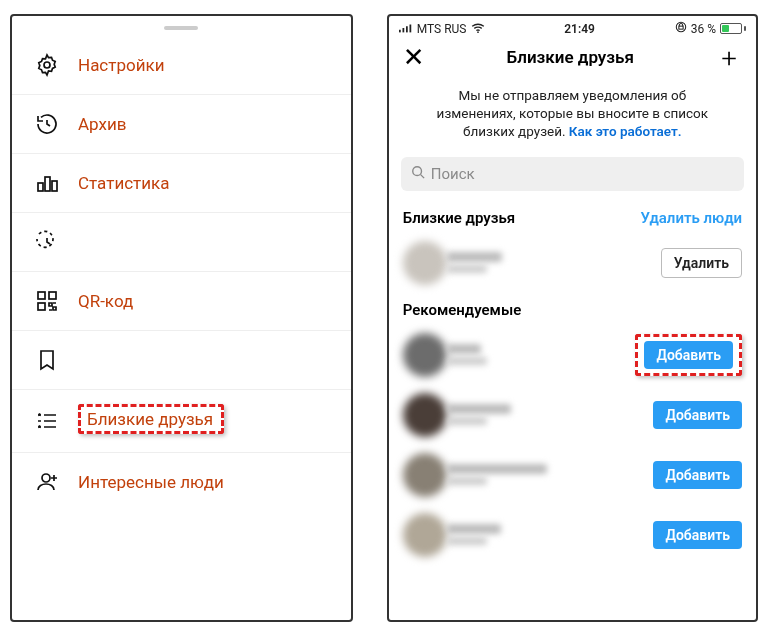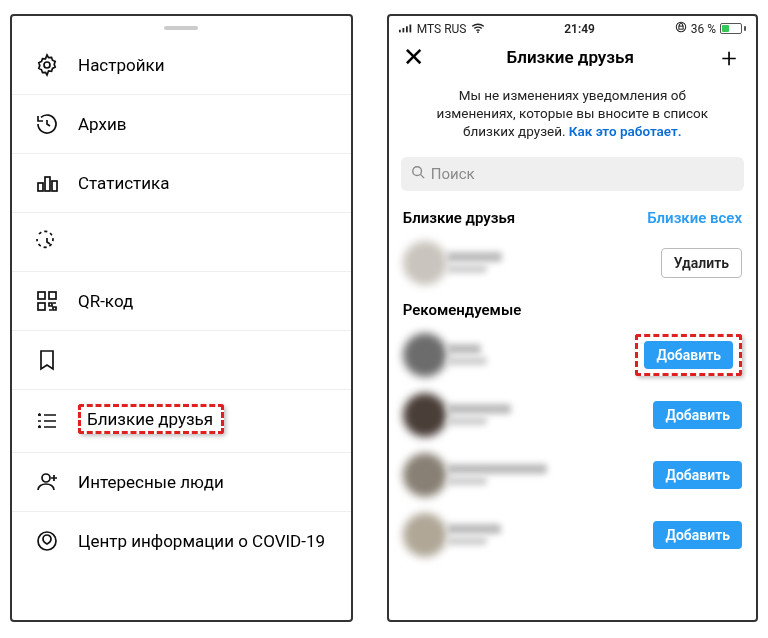--- a/index.html
+++ b/index.html
@@ -26,21 +26,21 @@
 
   
   .grabber {
     width: 34px; height: 4px; background: #ccc;
     border-radius: 3px; margin: 10px auto 6px;
   }
   .menu { width: 100%; }
   .menu-item {
     display: flex; align-items: center;
     padding: 16px 16px 16px 22px;
-    font-size: 17px; color: #000000;
+    font-size: 17px; color: #c2410c;
     border-top: 1px solid #eee;
   }
   .menu-item:first-child { border-top: none; }
   .menu-item .icon { width: 26px; height: 26px; margin-right: 18px; display:flex; align-items:center; justify-content:center;}
   .icon svg { width: 24px; height: 24px; stroke:#111; stroke-width:1.7; fill:none; }
   .highlight {
     border: 3px dashed #e02020;
     border-radius: 3px;
     display: inline-block;
     padding: 2px 8px 2px 6px;
@@ -202,29 +202,20 @@
       <span class="icon">
         <svg viewBox="0 0 24 24">
             <circle cx="11" cy="8" r="4"></circle>
             <path d="M3 20c0-4 4-6 8-6s8 2 8 6"></path>
             <path d="M19 5v6M16 8h6"></path>
           </svg>
       </span>
       <span>Интересные люди</span>
     </div>
 
-    <div class="menu-item">
-      <span class="icon">
-        <svg viewBox="0 0 24 24">
-            <circle cx="12" cy="12" r="9"></circle>
-            <path d="M12 15c2-1 4-3 4-5a4 4 0 0 0-8 0c0 2 2 4 4 5z"></path>
-          </svg>
-      </span>
-      <span>Центр информации о COVID-19</span>
-    </div>
 
   </div>
 </div>
 
 <div class="phone right">
   <div class="statusbar">
     <div class="sbleft">
       <span class="sb-icon">
         <svg width="14" height="10" viewBox="0 0 16 10">
             <rect x="0" y="7" width="2" height="3" fill="#222"></rect>
@@ -260,38 +251,38 @@
     </div>
   </div>
 
   <div class="header">
     <span class="x">✕</span>
     <span class="title">Близкие друзья</span>
     <span class="plus">＋</span>
   </div>
 
   <div class="notice">
-    <span>Мы не изменениях уведомления об</span><br>
+    <span>Мы не отправляем уведомления об</span><br>
     <span>изменениях, которые вы вносите в список</span><br>
     <span>близких друзей. </span><span class="link">Как это работает.</span>
   </div>
 
   <div class="searchbox">
     <span>
       <svg width="14" height="14" viewBox="0 0 16 16">
           <circle cx="7" cy="7" r="5" stroke="#8a8a8a" stroke-width="1.6" fill="none"></circle>
           <path d="M11 11l4 4" stroke="#8a8a8a" stroke-width="1.6"></path>
         </svg>
     </span>
     <span>Поиск</span>
   </div>
 
   <div class="section-head">
     <span>Близкие друзья</span>
-    <span class="action">Близкие всех</span>
+    <span class="action">Удалить люди</span>
   </div>
 
   <div class="row">
     <div class="avatar tone1"></div>
     <div class="namecol">
       <div class="nameline w1"></div>
         <div class="nameline w2"></div>
     </div>
     <div class="btn outline">Удалить</div>
   </div>

